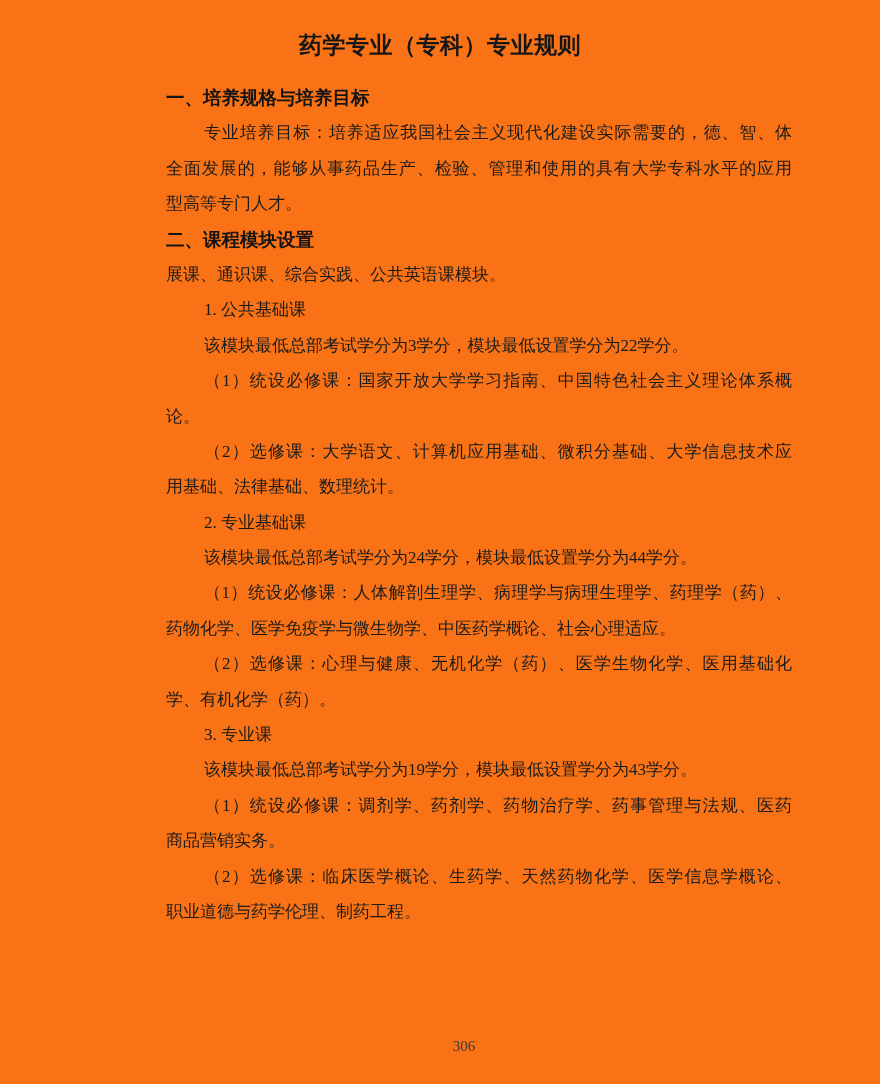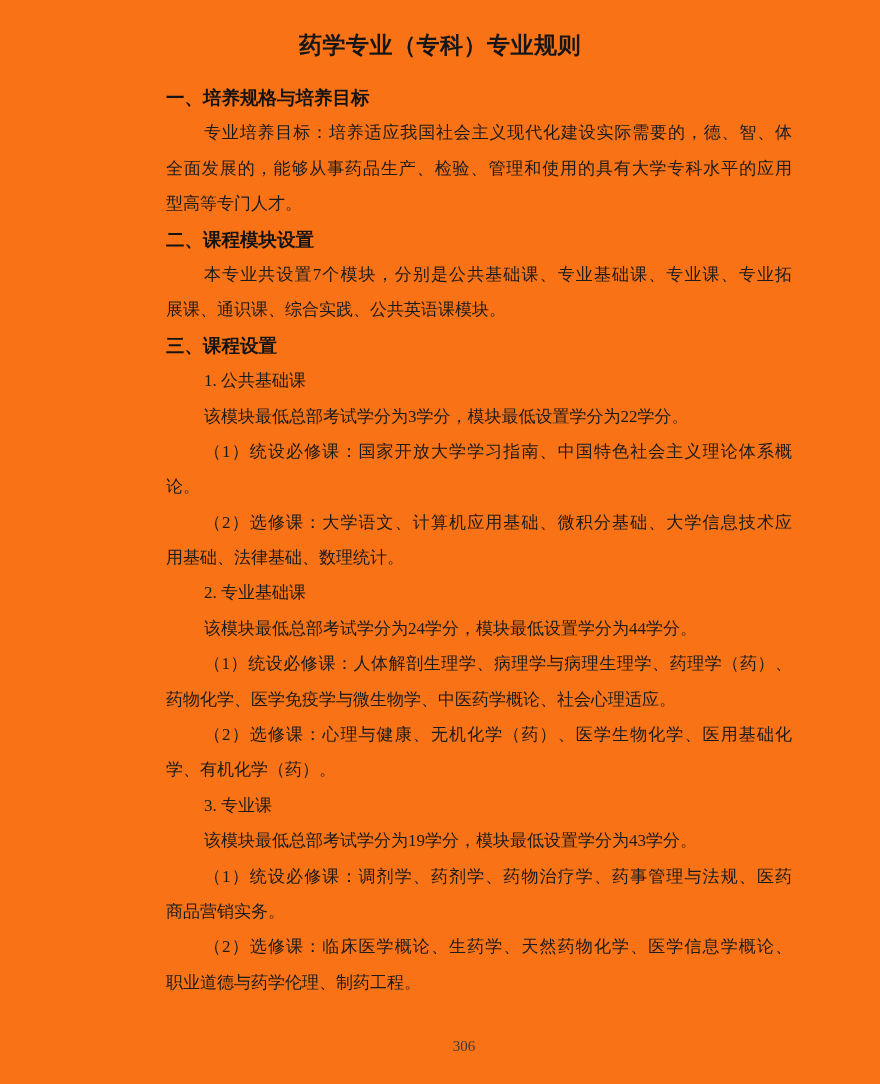--- a/index.html
+++ b/index.html
@@ -78,24 +78,22 @@
   <div class="doc-title">药学专业（专科）专业规则</div>
 
   <div class="content">
 
     <div class="line h">一、培养规格与培养目标</div>
     <div class="line ind fill">专业培养目标：培养适应我国社会主义现代化建设实际需要的，德、智、体</div>
     <div class="line fill">全面发展的，能够从事药品生产、检验、管理和使用的具有大学专科水平的应用</div>
     <div class="line">型高等专门人才。</div>
 
     <div class="line h">二、课程模块设置</div>
-    <div class="line ind fill">本专业共设置7个模块，分别是公共基础课、专业基础课、专业课、专业拓</div>
     <div class="line">展课、通识课、综合实践、公共英语课模块。</div>
 
-    <div class="line h">三、课程设置</div>
     <div class="line ind">1. 公共基础课</div>
     <div class="line ind">该模块最低总部考试学分为3学分，模块最低设置学分为22学分。</div>
     <div class="line ind fill">（1）统设必修课：国家开放大学学习指南、中国特色社会主义理论体系概</div>
     <div class="line">论。</div>
     <div class="line ind fill">（2）选修课：大学语文、计算机应用基础、微积分基础、大学信息技术应</div>
     <div class="line">用基础、法律基础、数理统计。</div>
     <div class="line ind">2. 专业基础课</div>
     <div class="line ind">该模块最低总部考试学分为24学分，模块最低设置学分为44学分。</div>
     <div class="line ind fill">（1）统设必修课：人体解剖生理学、病理学与病理生理学、药理学（药）、</div>
     <div class="line">药物化学、医学免疫学与微生物学、中医药学概论、社会心理适应。</div>

